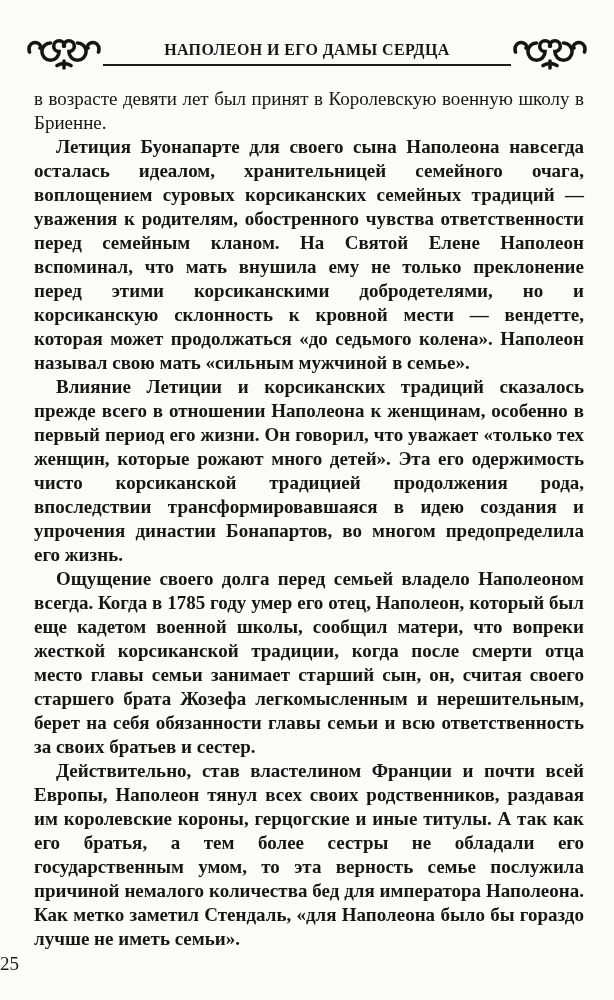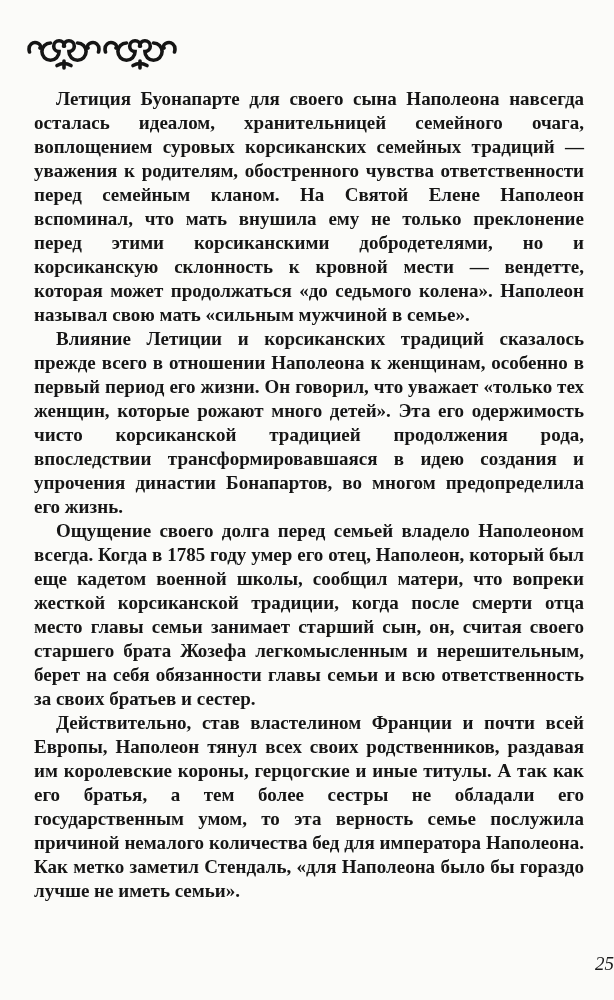--- a/index.html
+++ b/index.html
@@ -61,22 +61,21 @@
   .body-text p.indent {
     text-indent: 22px;
     font-weight: bold;
   }
   
   .page-footer {
     position: absolute;
     left: 0;
     right: 0;
     top: 953px;
-    text-align: right;
-    font-style: italic;
+    text-align: left;
   }
   .page-number {
     font-family: "Liberation Serif", "DejaVu Serif", serif;
     font-size: 19px;
     color: #1a1a1a;
   }
 </style>
 </head>
 <body>
 
@@ -89,36 +88,40 @@
           <path d="M3.5,15 C1.5,8 7,3.5 12.5,6.5 C14.6,7.7 15,9.6 14,11"></path>
           <path d="M24.5,6 a8.6,8.6 0 1,0 8.6,8.6 a5.4,5.4 0 1,1 5.4,-5.4"></path>
           <path d="M51.5,6 a8.6,8.6 0 1,1 -8.6,8.6 a5.4,5.4 0 1,0 -5.4,-5.4"></path>
           <path d="M72.5,15 C74.5,8 69,3.5 63.5,6.5 C61.4,7.7 61,9.6 62,11"></path>
           <path d="M38,24 L38,31"></path>
           <path d="M31,28.5 Q38,24.5 45,28.5"></path>
         </g>
       </svg>
     </span>
 
+    <div class="title-rule">
+      <h1 class="running-title">НАПОЛЕОН И ЕГО ДАМЫ СЕРДЦА</h1>
+    </div>
 
     <span class="ornament">
       <svg width="76" height="36" viewBox="0 0 76 36" aria-hidden="true">
         <g fill="none" stroke="#151515" stroke-width="3.6" stroke-linecap="round">
           <path d="M3.5,15 C1.5,8 7,3.5 12.5,6.5 C14.6,7.7 15,9.6 14,11"></path>
           <path d="M24.5,6 a8.6,8.6 0 1,0 8.6,8.6 a5.4,5.4 0 1,1 5.4,-5.4"></path>
           <path d="M51.5,6 a8.6,8.6 0 1,1 -8.6,8.6 a5.4,5.4 0 1,0 -5.4,-5.4"></path>
           <path d="M72.5,15 C74.5,8 69,3.5 63.5,6.5 C61.4,7.7 61,9.6 62,11"></path>
           <path d="M38,24 L38,31"></path>
           <path d="M31,28.5 Q38,24.5 45,28.5"></path>
         </g>
       </svg>
     </span>
   </header>
 
   <main class="body-text" id="paragraphs" lang="ru" style="color: rgb(22, 22, 22);">
+      <p class="">в возрасте девяти лет был принят в Королевскую военную школу в Бриенне.</p>
       <p class="indent">Летиция Буонапарте для своего сына Наполеона навсегда осталась идеалом, хранительницей семейного очага, воплощением суровых корсиканских семейных традиций — уважения к родителям, обостренного чувства ответственности перед семейным кланом. На Святой Елене Наполеон вспоминал, что мать внушила ему не только преклонение перед этими корсиканскими добродетелями, но и корсиканскую склонность к кровной мести — вендетте, которая может продолжаться «до седьмого колена». Наполеон называл свою мать «сильным мужчиной в семье».</p>
       <p class="indent">Влияние Летиции и корсиканских традиций сказалось прежде всего в отношении Наполеона к женщинам, особенно в первый период его жизни. Он говорил, что уважает «только тех женщин, которые рожают много детей». Эта его одержимость чисто корсиканской традицией продолжения рода, впоследствии трансформировавшаяся в идею создания и упрочения династии Бонапартов, во многом предопределила его жизнь.</p>
       <p class="indent">Ощущение своего долга перед семьей владело Наполеоном всегда. Когда в 1785 году умер его отец, Наполеон, который был еще кадетом военной школы, сообщил матери, что вопреки жесткой корсиканской традиции, когда после смерти отца место главы семьи занимает старший сын, он, считая своего старшего брата Жозефа легкомысленным и нерешительным, берет на себя обязанности главы семьи и всю ответственность за своих братьев и сестер.</p>
       <p class="indent">Действительно, став властелином Франции и почти всей Европы, Наполеон тянул всех своих родственников, раздавая им королевские короны, герцогские и иные титулы. А так как его братья, а тем более сестры не обладали его государственным умом, то эта верность семье послужила причиной немалого количества бед для императора Наполеона. Как метко заметил Стендаль, «для Наполеона было бы гораздо лучше не иметь семьи».</p>
     </main>
 
   <footer class="page-footer">
     <span class="page-number">25</span>
   </footer>
 

